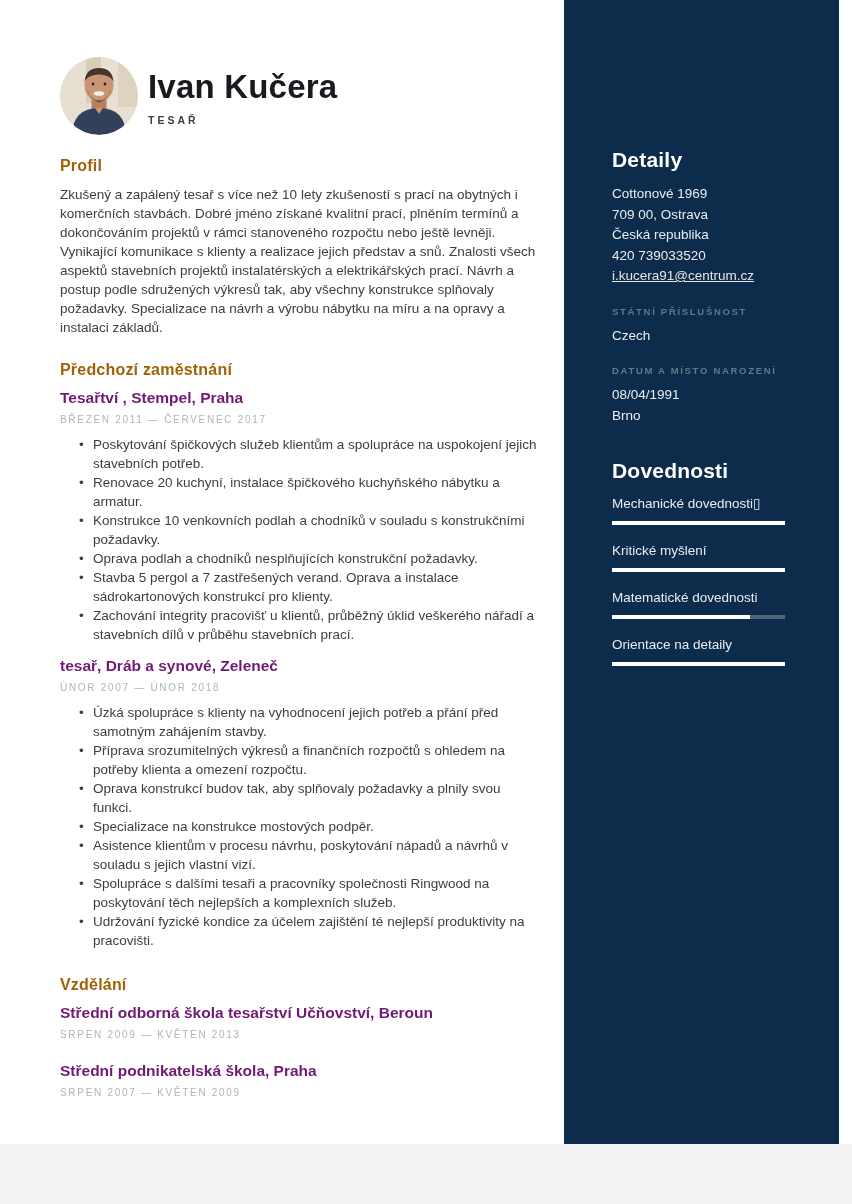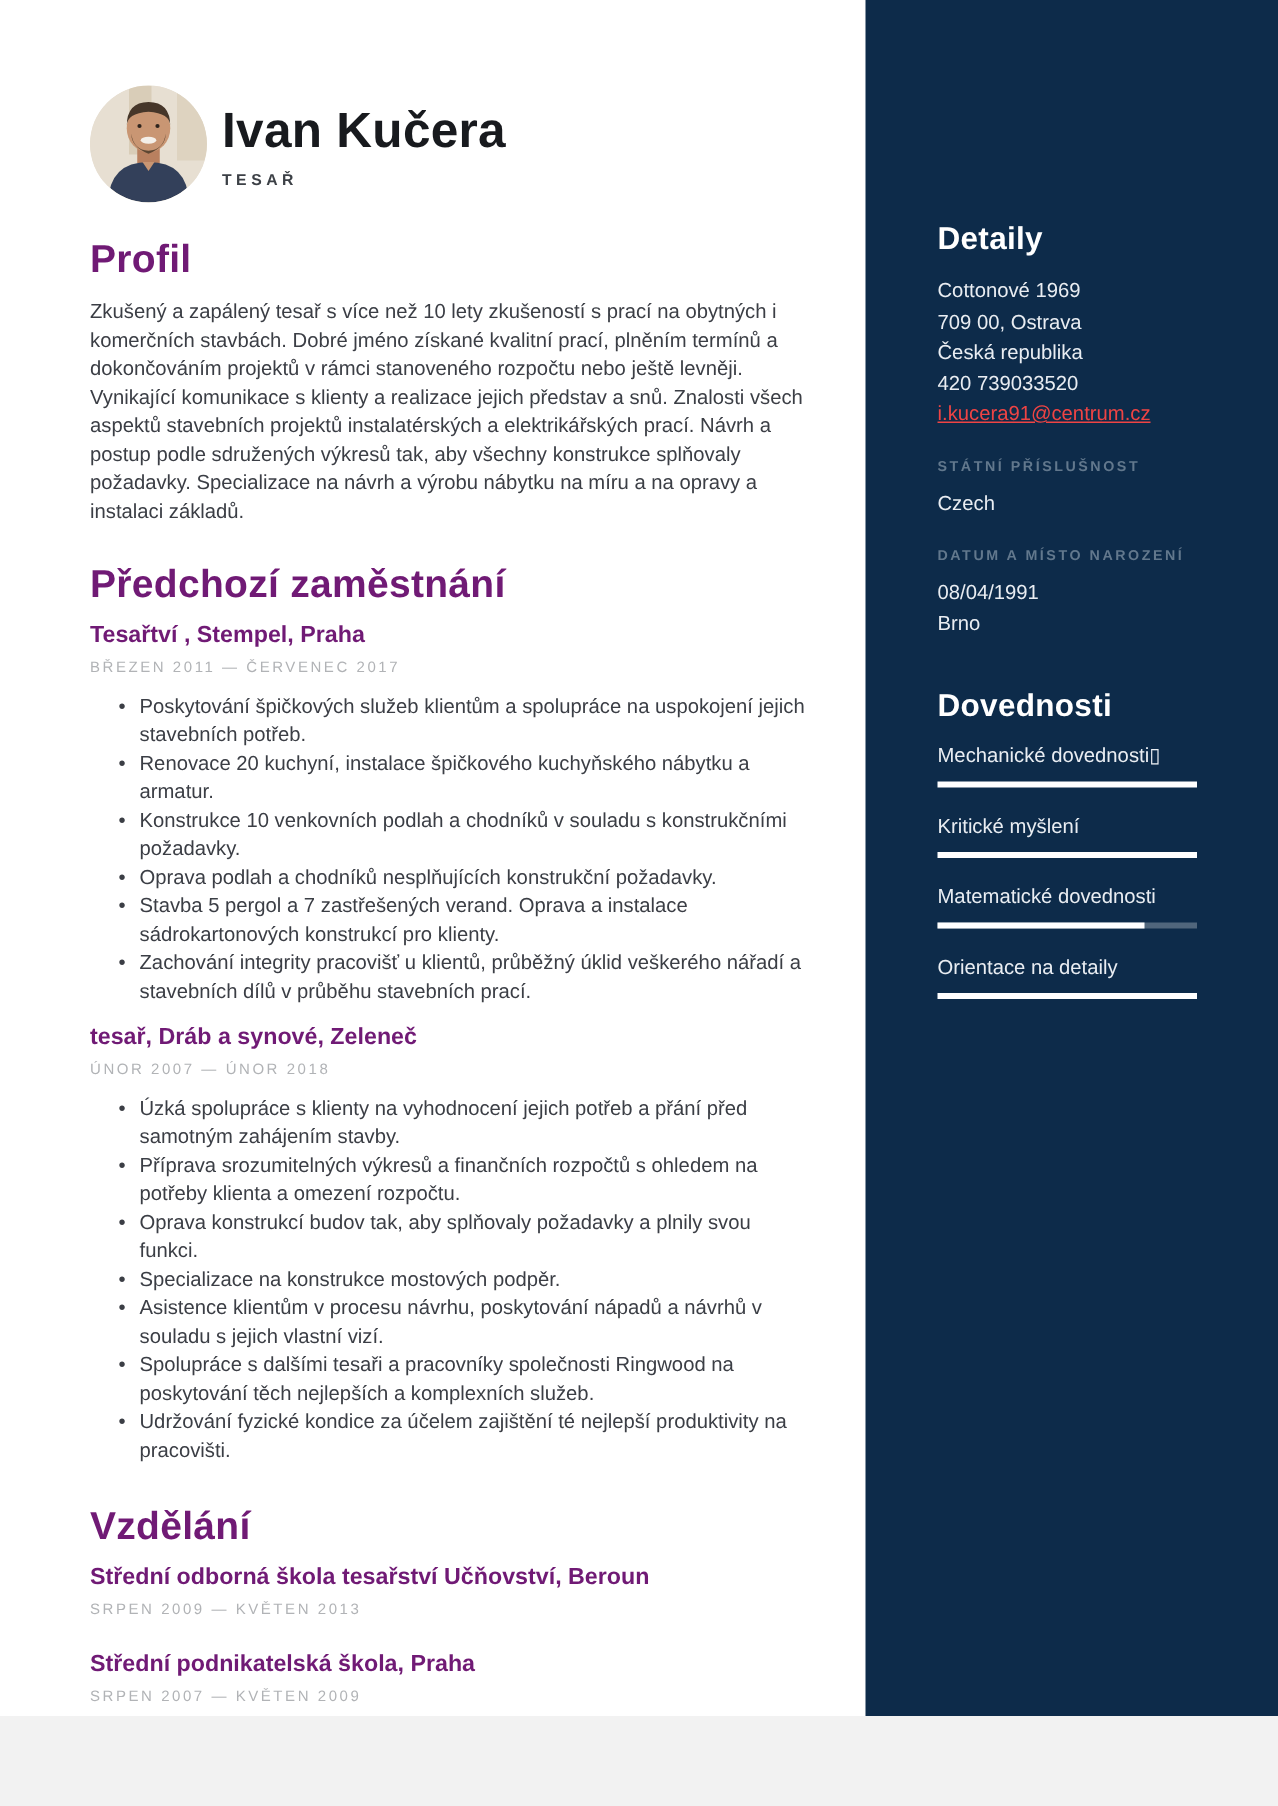--- a/index.html
+++ b/index.html
@@ -8,40 +8,40 @@
     background:#ffffff;overflow:hidden;
     font-family:"Liberation Sans",sans-serif;color:#3b3e45;
   }
   
   .main{position:absolute;left:60px;top:57px;width:483px;}
   .header{display:flex;align-items:flex-start;gap:10px;margin-bottom:22px;}
   .avatar{width:78px;height:78px;border-radius:50%;overflow:hidden;flex:0 0 auto;background:#e7dfd2;}
   .head-text{padding-top:13px;}
   .name{font-size:33px;line-height:1.05;font-weight:700;color:#181a1e;margin:0;letter-spacing:.2px;}
   .role{font-size:10.5px;font-weight:700;letter-spacing:3px;color:#3c4046;margin-top:9px;}
-  h2.section{font-size:26px;color:#701a75;margin:4px 0 10px;font-weight:700;letter-spacing:.2px;}
+  h2.section{font-size:16px;color:#a16207;margin:4px 0 10px;font-weight:700;letter-spacing:.2px;}
   .ptext{font-size:13.5px;line-height:19px;margin:0;}
   .employment{margin-top:24px;}
   .job{margin-bottom:13px;}
   .job-title,.edu-title{font-size:15.5px;font-weight:700;color:#701a75;margin:0 0 7px;}
   .dates{font-size:10px;font-weight:400;letter-spacing:1.7px;color:#b1b3b6;margin:0 0 10px;}
   ul.bullets{margin:0;padding:0 0 0 33px;list-style:none;}
   ul.bullets li{position:relative;font-size:13.5px;line-height:19px;}
   ul.bullets li::before{content:"\2022";position:absolute;left:-14px;top:0;color:#3b3e45;}
   .education{margin-top:26px;}
   .edu{margin-bottom:22px;}
   .edu .dates{margin-bottom:0;}
   
   .sidebar{
-    position:absolute;top:0;left:577px;width:275px;height:1204px;
+    position:absolute;top:0;left:564px;width:275px;height:1204px;
     background:#0d2b4a;box-sizing:border-box;padding:148px 54px 0 48px;color:#e9edf2;
   }
   .sidebar h2{font-size:21px;color:#ffffff;margin:0 0 12px;font-weight:700;letter-spacing:.2px;}
   .contact-line{font-size:13.5px;line-height:20.5px;color:#e9edf2;}
-  .email-link{color:#ef4444;text-decoration:underline;font-size:13.5px;line-height:20.5px;display:inline-block;}
+  .email-link{color:#e5e5e5;text-decoration:underline;font-size:13.5px;line-height:20.5px;display:inline-block;}
   .muted-label{font-size:9.5px;font-weight:700;letter-spacing:1.7px;color:#62788d;margin:19px 0 9px;}
   .side-value{font-size:13.5px;line-height:20.5px;color:#e9edf2;}
   .skills-block{margin-top:33px;}
   .skill{margin-bottom:17px;}
   .skill-label{display:block;font-size:13.5px;line-height:18px;margin-bottom:8px;color:#e9edf2;}
   .bar{height:4px;width:100%;background:rgba(255,255,255,.28);}
   .fill{height:100%;background:#ffffff;}
 </style>
 </head>
 <body>

